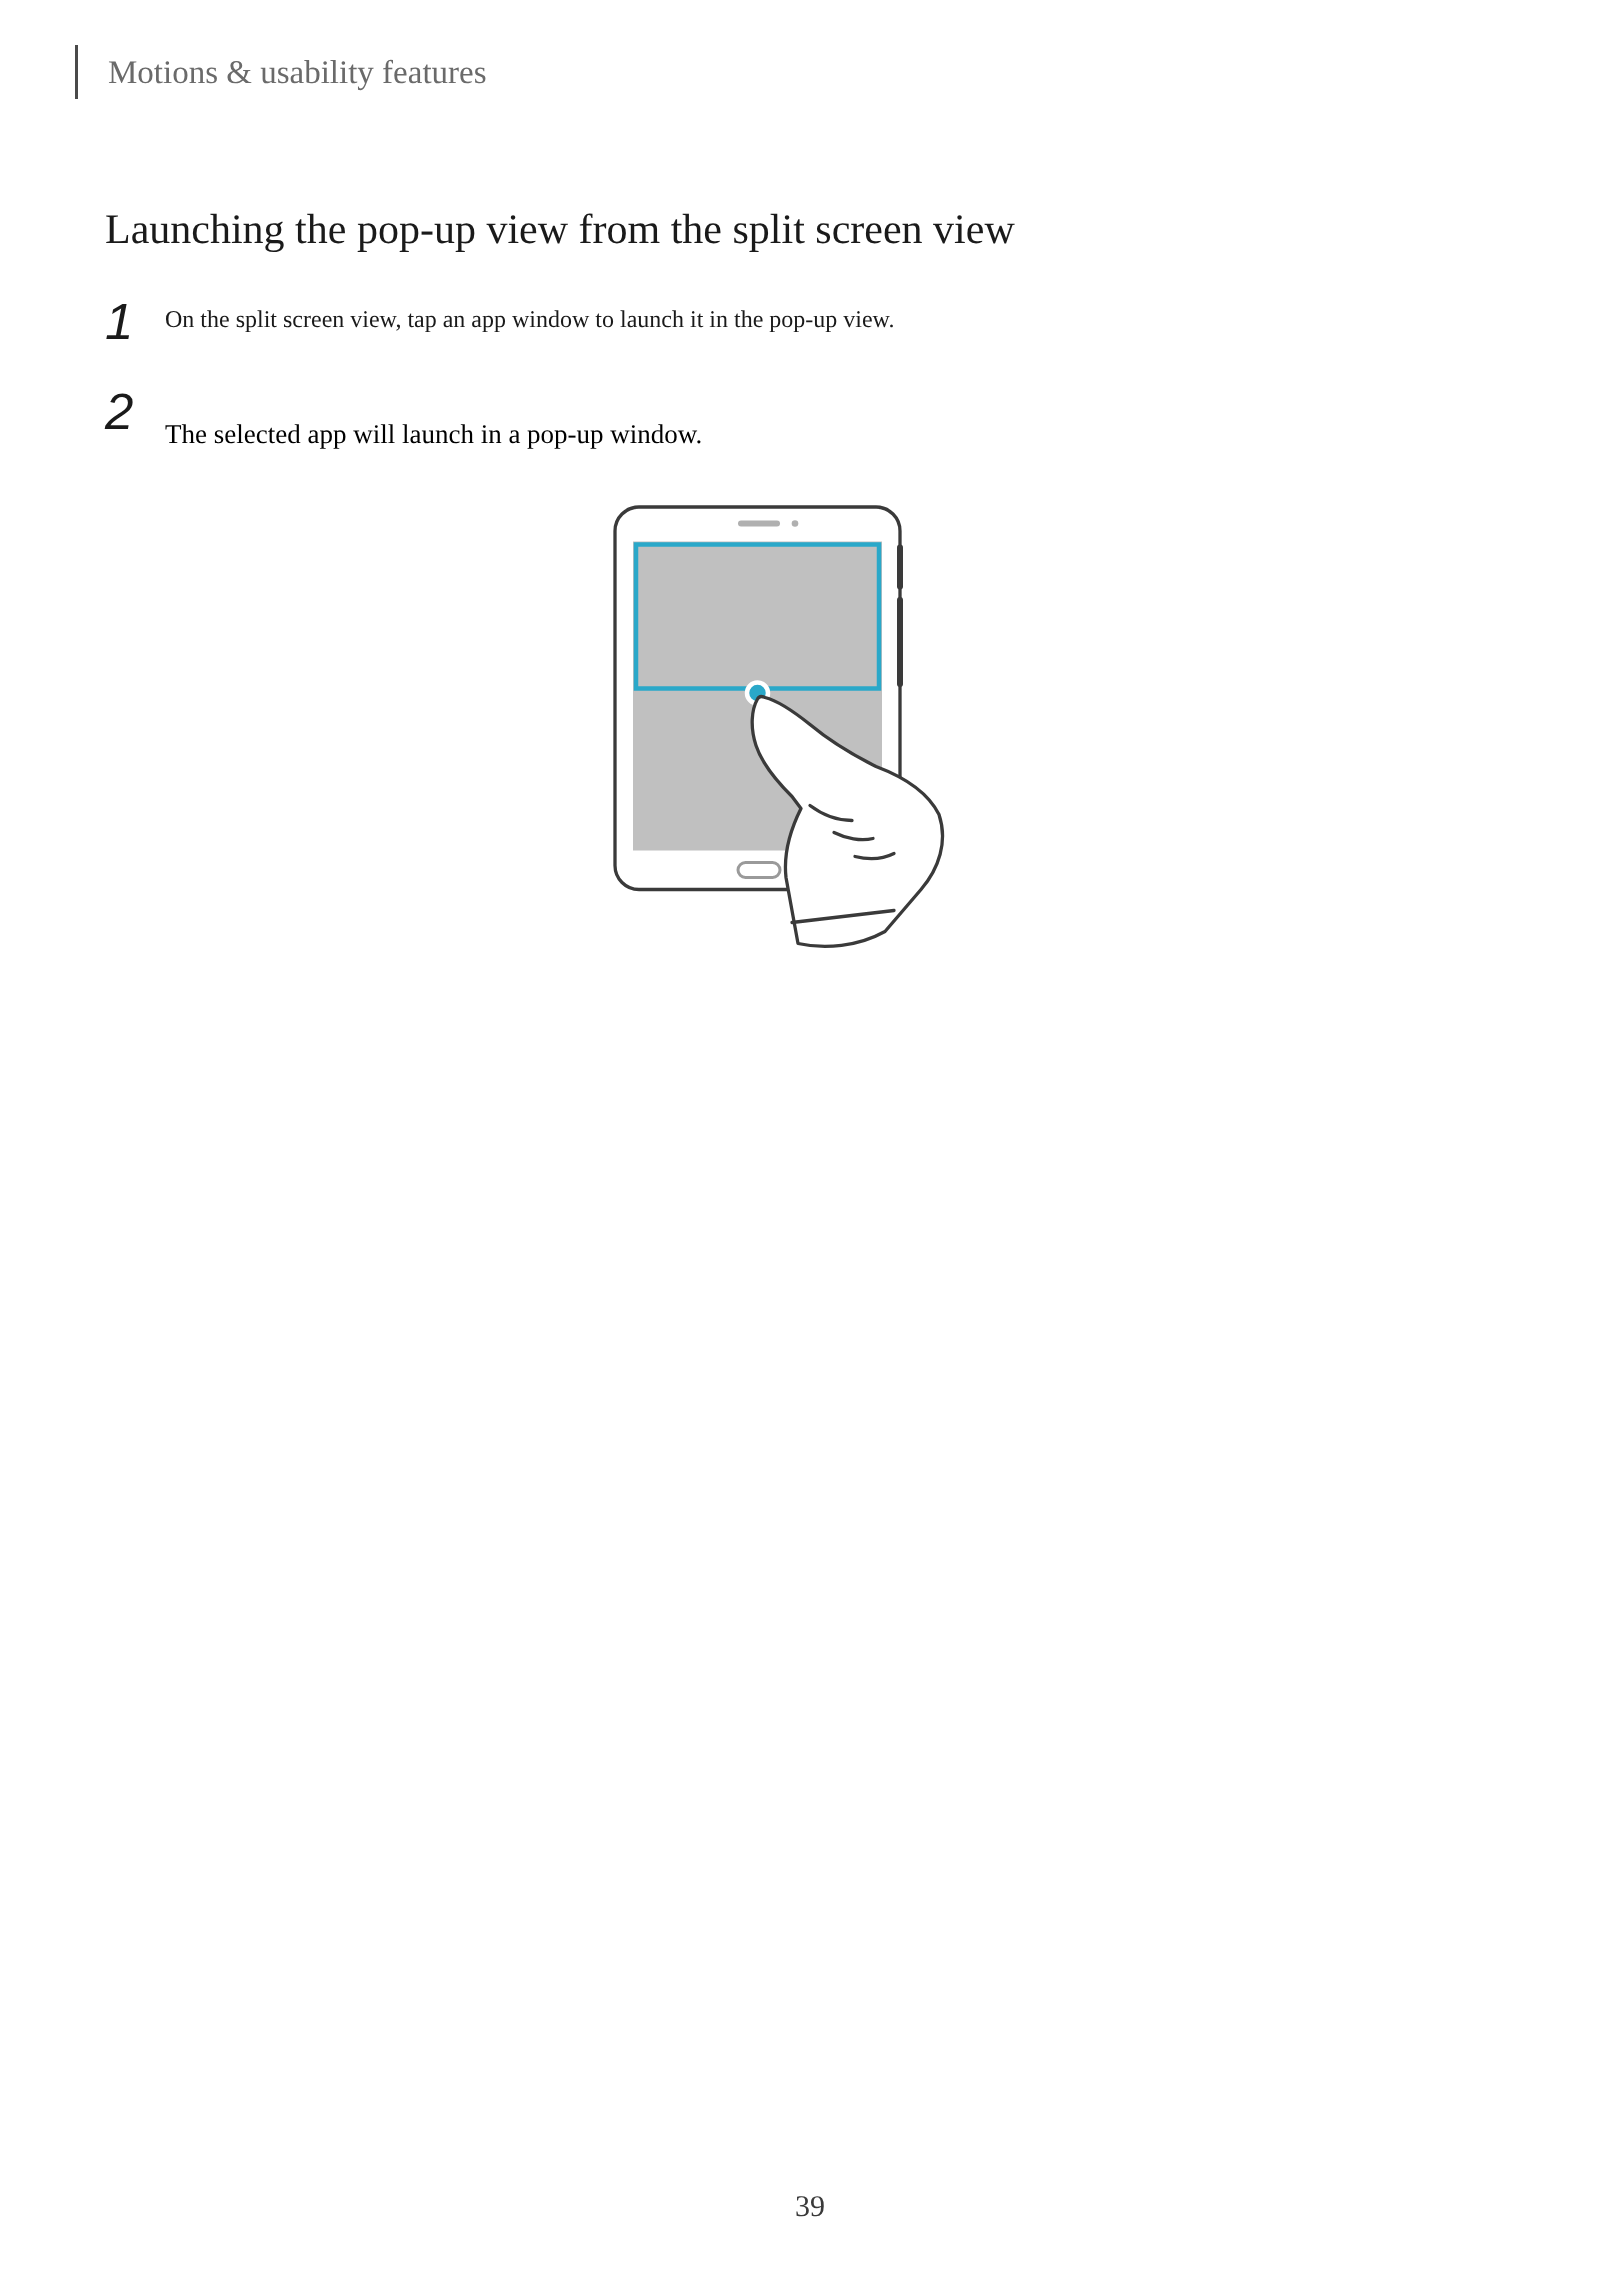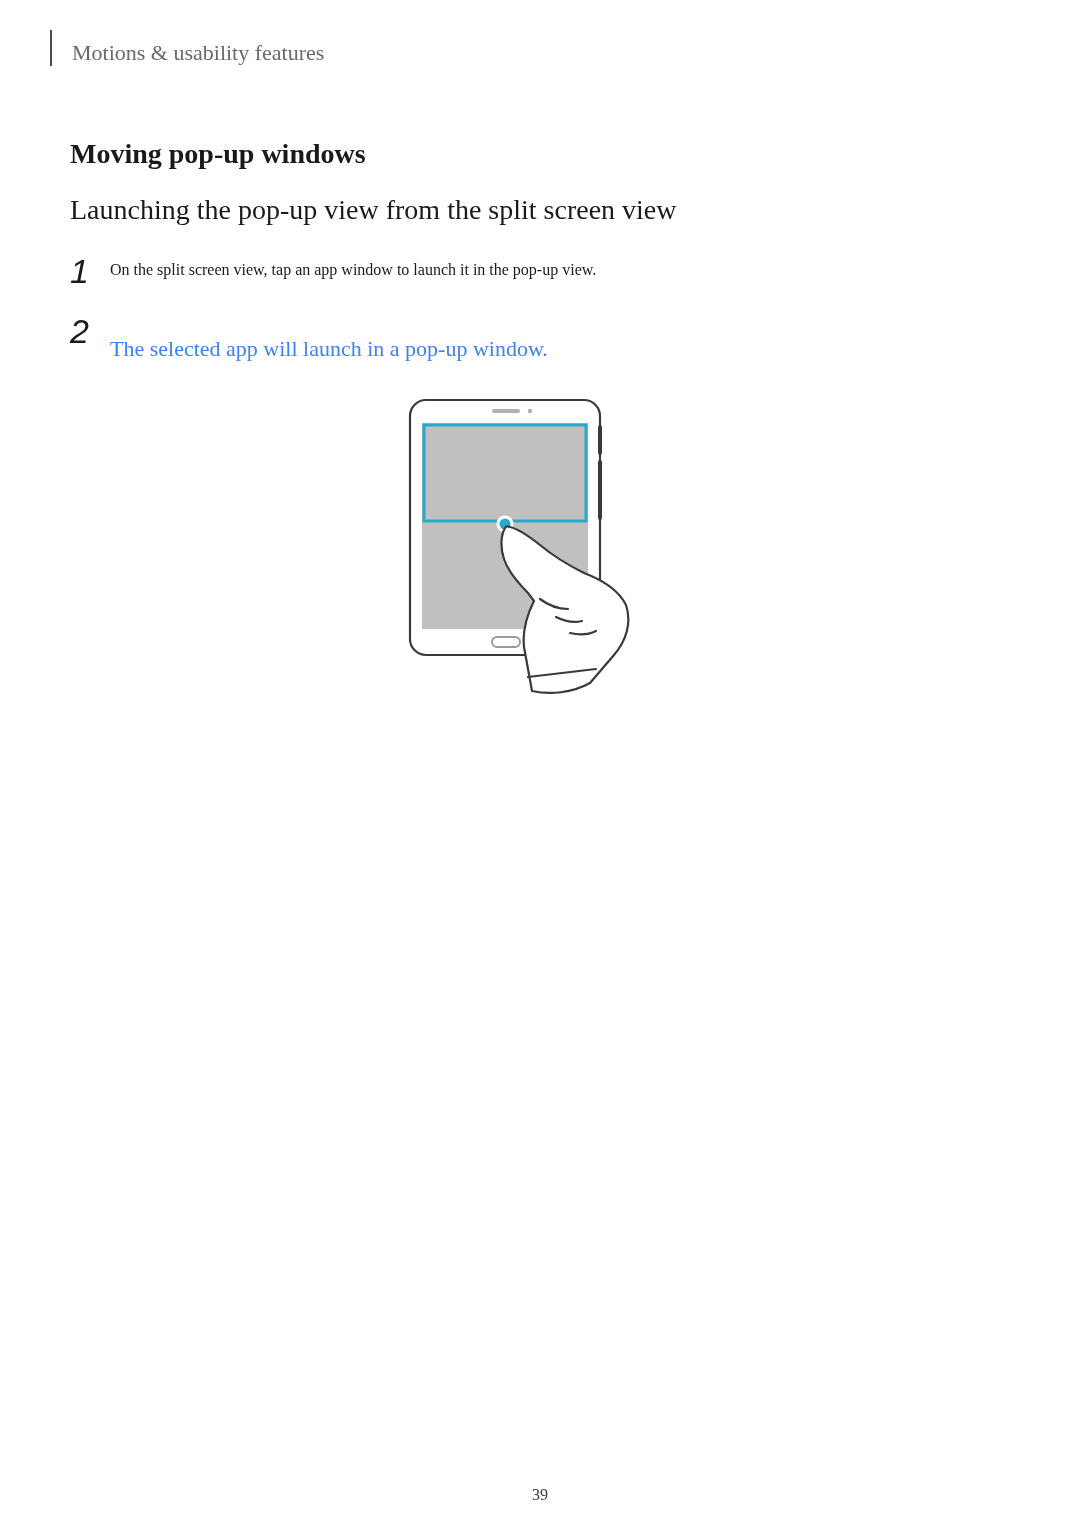--- a/index.html
+++ b/index.html
@@ -19,21 +19,21 @@
       width: 100%;
       height: 100%;
       padding: 30px 70px 0 50px;
     }
     .header-bar {
       border-left: 2px solid #4a4a4a;
       padding-left: 20px;
       margin-bottom: 72px;
       height: 36px;
       display: flex;
-      align-items: flex-end;
+      align-items: center;
     }
     .breadcrumb {
       color: #6a6a6a;
       font-size: 22px;
       font-weight: 400;
     }
     .content {
       padding-left: 20px;
     }
     .section-heading {
@@ -72,50 +72,49 @@
       font-family: Arial, Helvetica, sans-serif;
       font-style: italic;
     }
     .step-text {
       font-size: 16px;
       color: #1a1a1a;
       line-height: 1.5;
       padding-top: 4px;
     }
     .step-subtext {
-      font-size: 22px;
-      color: #3b82f6;
+      font-size: 18px;
+      color: #000000;
       line-height: 1.5;
       margin-top: 18px;
     }
     .illustration-container {
       display: flex;
       justify-content: center;
       margin-top: 30px;
     }
     .page-number {
       position: absolute;
-      bottom: 23px;
+      bottom: 44px;
       left: 50%;
       transform: translateX(-50%);
-      font-size: 16px;
+      font-size: 20px;
       color: #3a3a3a;
       font-family: Liberation Serif, serif;
     }
   </style>
 </head>
 <body>
 
 <div class="page-container">
   <div class="header-bar">
     <span class="breadcrumb">Motions &amp; usability features</span>
   </div>
 
   <div class="content">
-    <h2 class="section-heading">Moving pop-up windows</h2>
 
     <h2 class="section-heading-2">Launching the pop-up view from the split screen view</h2>
 
     <ol class="step-list">
       <li class="step-item">
         <span class="step-number">1</span>
         <div class="step-text">On the split screen view, tap an app window to launch it in the pop-up view.</div>
       </li>
       <li class="step-item">
         <span class="step-number">2</span>

